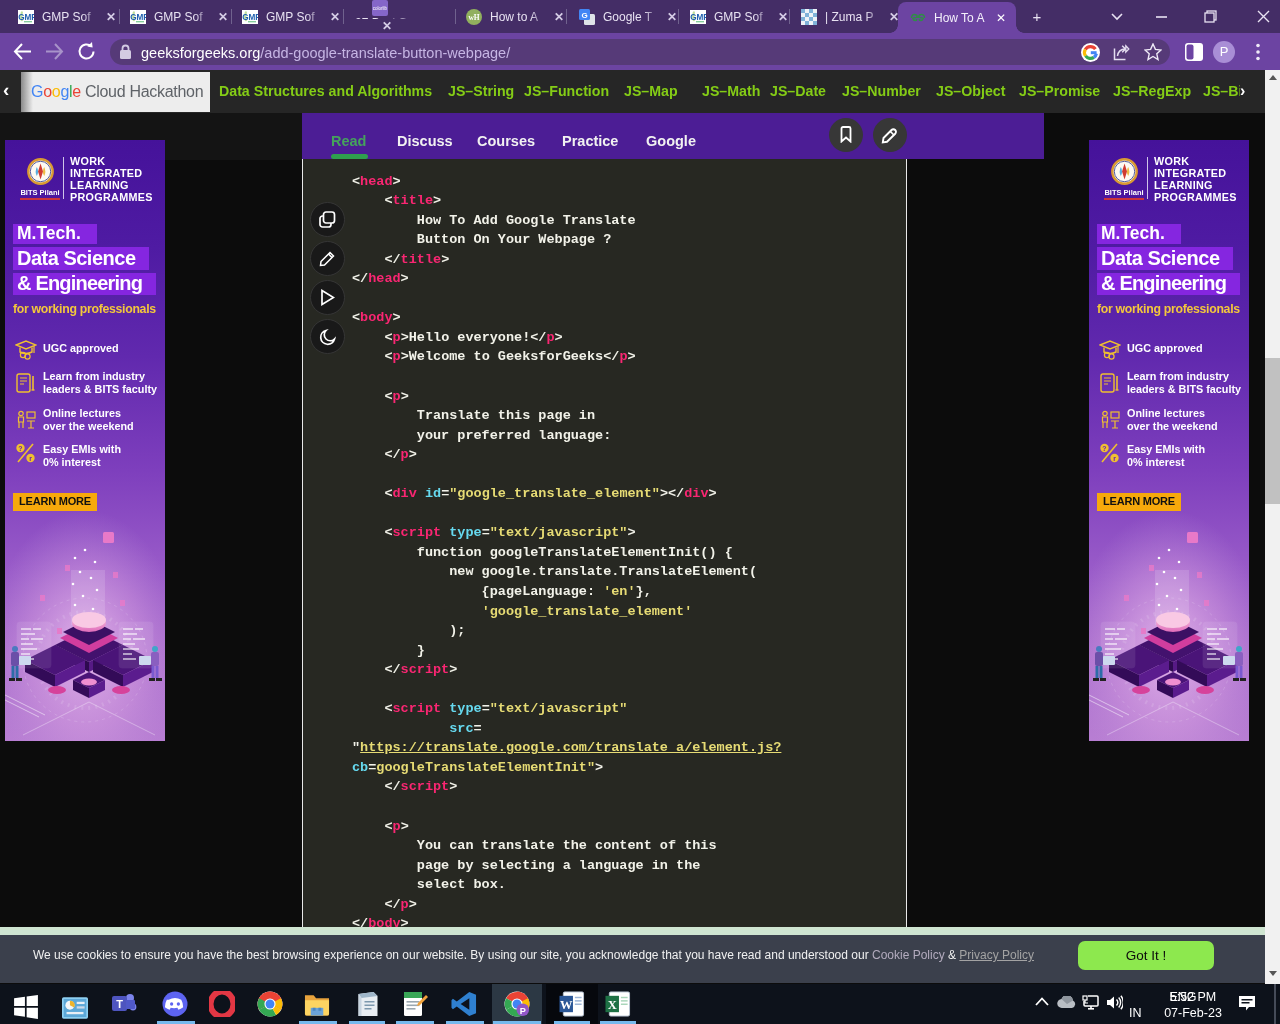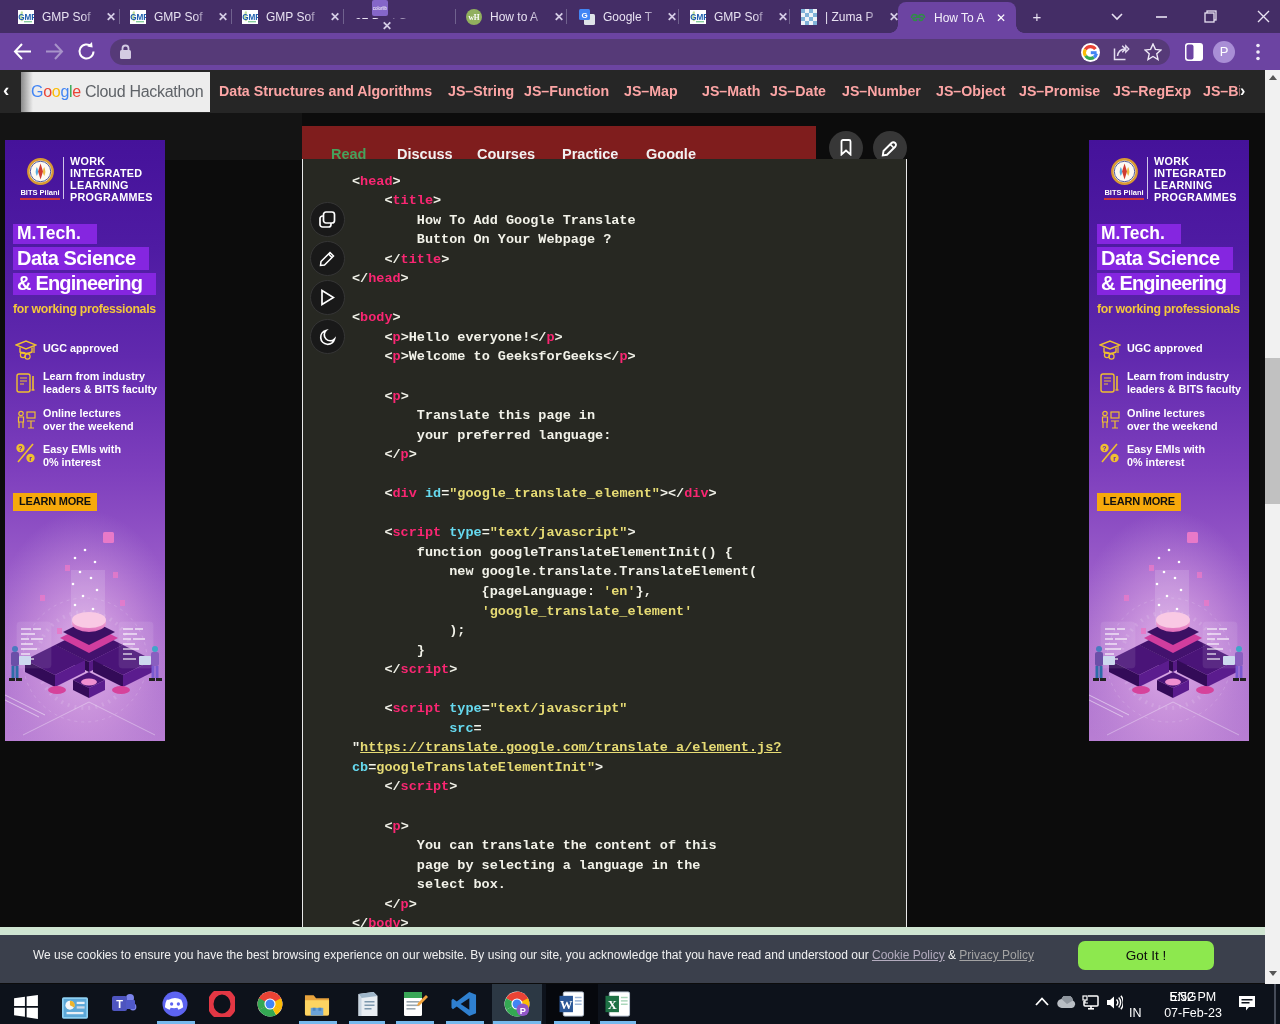--- a/index.html
+++ b/index.html
@@ -16,25 +16,25 @@
   .tab .x { margin-left:6px; font-size:12px; color:#d5cde6; font-weight:bold;}
   .tabsep { position:absolute; top:9px; width:1px; height:15px; background:#70628e; }
   #activetab { position:absolute; left:898px; top:2px; width:118px; height:31px; background:#6c44a2;
      border-radius:8px 8px 0 0; display:flex; align-items:center; padding-left:12px; color:#f4f0fb; font-size:12px;}
   .winctl { position:absolute; top:0; height:33px; display:flex; align-items:center; justify-content:center; color:#e8e2f2; }
   
   #toolbar { position:absolute; left:0; top:33px; width:1280px; height:37px; background:#6c44a2; }
   #omnibox { position:absolute; left:110px; top:6px; width:1060px; height:26px; border-radius:13px; background:#563a78; }
   
   #gfgnav { position:absolute; left:0; top:70px; width:1280px; height:43px; background:#262626; }
-  #gfgnav .navlink { position:absolute; top:0; height:43px; line-height:43px; color:#fca5a5;
+  #gfgnav .navlink { position:absolute; top:0; height:43px; line-height:43px; color:#84cc16;
      font-size:14.2px; font-weight:bold; white-space:nowrap; }
   
   #page { position:absolute; left:0; top:113px; width:1280px; height:871px; background:#0c0c0c; }
-  #readrow { position:absolute; left:302px; top:126px; width:514px; height:46px; background:#7f1d1d; }
+  #readrow { position:absolute; left:302px; top:113px; width:742px; height:46px; background:#4c1d95; }
   .rtab { position:absolute; top:5px; height:46px; line-height:46px; color:#f1f1f1; font-size:14.5px; font-weight:bold; }
   #codeblk { position:absolute; left:302px; top:159px; width:605px; height:768px; background:#272822;
      border-left:1.6px solid #e9e9e9; border-right:1.6px solid #e9e9e9; }
   pre#code { position:absolute; left:49px; top:12.5px; font-family:"Liberation Mono", monospace;
      font-size:13.5px; font-weight:bold; line-height:19.55px; color:#f2f2e9; }
   .tg { color:#f92672; } .at { color:#66d9ef; } .st { color:#e6db74; }
   .fbtn { position:absolute; left:310px; width:35px; height:35px; border-radius:50%;
      background:#191919; border:1px solid #363636; display:flex; align-items:center; justify-content:center; }
   
   .ad { position:absolute; top:140px; width:160px; height:601px; overflow:hidden;
@@ -186,20 +186,21 @@
     </svg>
   <svg style="position:absolute;left:77px;top:9px;" width="19" height="19" viewBox="0 0 19 19">
       <path d="M16.5 9.5 a7 7 0 1 1 -2.1 -5" stroke="#fff" stroke-width="2" fill="none"></path>
       <path d="M15 0 L15.6 5.4 L10.4 4.4 Z" fill="#fff"></path>
     </svg>
   <div id="omnibox"></div>
   <svg style="position:absolute;left:119px;top:11px;" width="13" height="16" viewBox="0 0 13 16">
       <rect x="1" y="6" width="11" height="9" rx="1.5" fill="#d3cbe2"></rect>
       <path d="M3.5 6 V4.5 a3 3 0 0 1 6 0 V6" stroke="#d3cbe2" stroke-width="1.8" fill="none"></path>
     </svg>
+  <div style="position:absolute;left:141px;top:11.5px;font-size:14.5px;color:#fff;">geeksforgeeks.org<span style="color:#c6b5e4;">/add-google-translate-button-webpage/</span></div>
   <svg style="position:absolute;left:1081px;top:10px;" width="19" height="19" viewBox="0 0 19 19">
       <circle cx="9.5" cy="9.5" r="9.5" fill="#fff"></circle>
       <g fill="none" stroke-width="3.2">
         <path d="M4.3 6.5 A6 6 0 0 1 14.4 6.1" stroke="#ea4335"></path>
         <path d="M4.3 6.5 A6 6 0 0 0 4.6 12.9" stroke="#fbbc05"></path>
         <path d="M4.6 12.9 A6 6 0 0 0 12.9 14.4" stroke="#34a853"></path>
         <path d="M12.9 14.4 A6 6 0 0 0 15.4 10.6" stroke="#4285f4"></path>
       </g>
       <rect x="9.8" y="8.2" width="5.8" height="3" fill="#4285f4"></rect>
     </svg>
@@ -317,21 +318,21 @@
       <path d="M2 1.5 L13.5 8.5 L2 15.5 Z" stroke="#fff" stroke-width="1.7" fill="none"></path>
     </svg>
   </div>
 <div class="fbtn" style="top:319px;">
     <svg width="18" height="18" viewBox="0 0 18 18">
       <path d="M15.5 11 A7 7 0 1 1 7 2.5 A6 6 0 0 0 15.5 11 Z" fill="none" stroke="#fff" stroke-width="1.7"></path>
     </svg>
   </div>
 <div id="lightband"></div>
 <div id="cookiebar">
-  <div style="position:absolute;left:33px;top:13px;">We use cookies to ensure you have the best browsing experience on our website. By using our site, you acknowledge that you have read and understood our <span style="color:#b3abbe;text-decoration:underline;">Cookie Policy</span> &amp; <span style="color:#a3a3a3;text-decoration:underline;margin-top:20px;">Privacy Policy</span></div>
+  <div style="position:absolute;left:33px;top:13px;">We use cookies to ensure you have the best browsing experience on our website. By using our site, you acknowledge that you have read and understood our <span style="color:#b3abbe;">Cookie Policy</span> &amp; <span style="color:#a3a3a3;text-decoration:underline;margin-top:20px;">Privacy Policy</span></div>
 </div>
 <div id="gotit">Got It !</div>
 <div id="sbar">
   <svg style="position:absolute;left:4px;top:5px;" width="8" height="6" viewBox="0 0 8 6">
       <path d="M0 5 L4 0 L8 5 Z" fill="#555"></path>
     </svg>
   <svg style="position:absolute;left:4px;top:901px;" width="8" height="6" viewBox="0 0 8 6">
       <path d="M0 0 L4 5 L8 0 Z" fill="#555"></path>
     </svg>
 </div>

